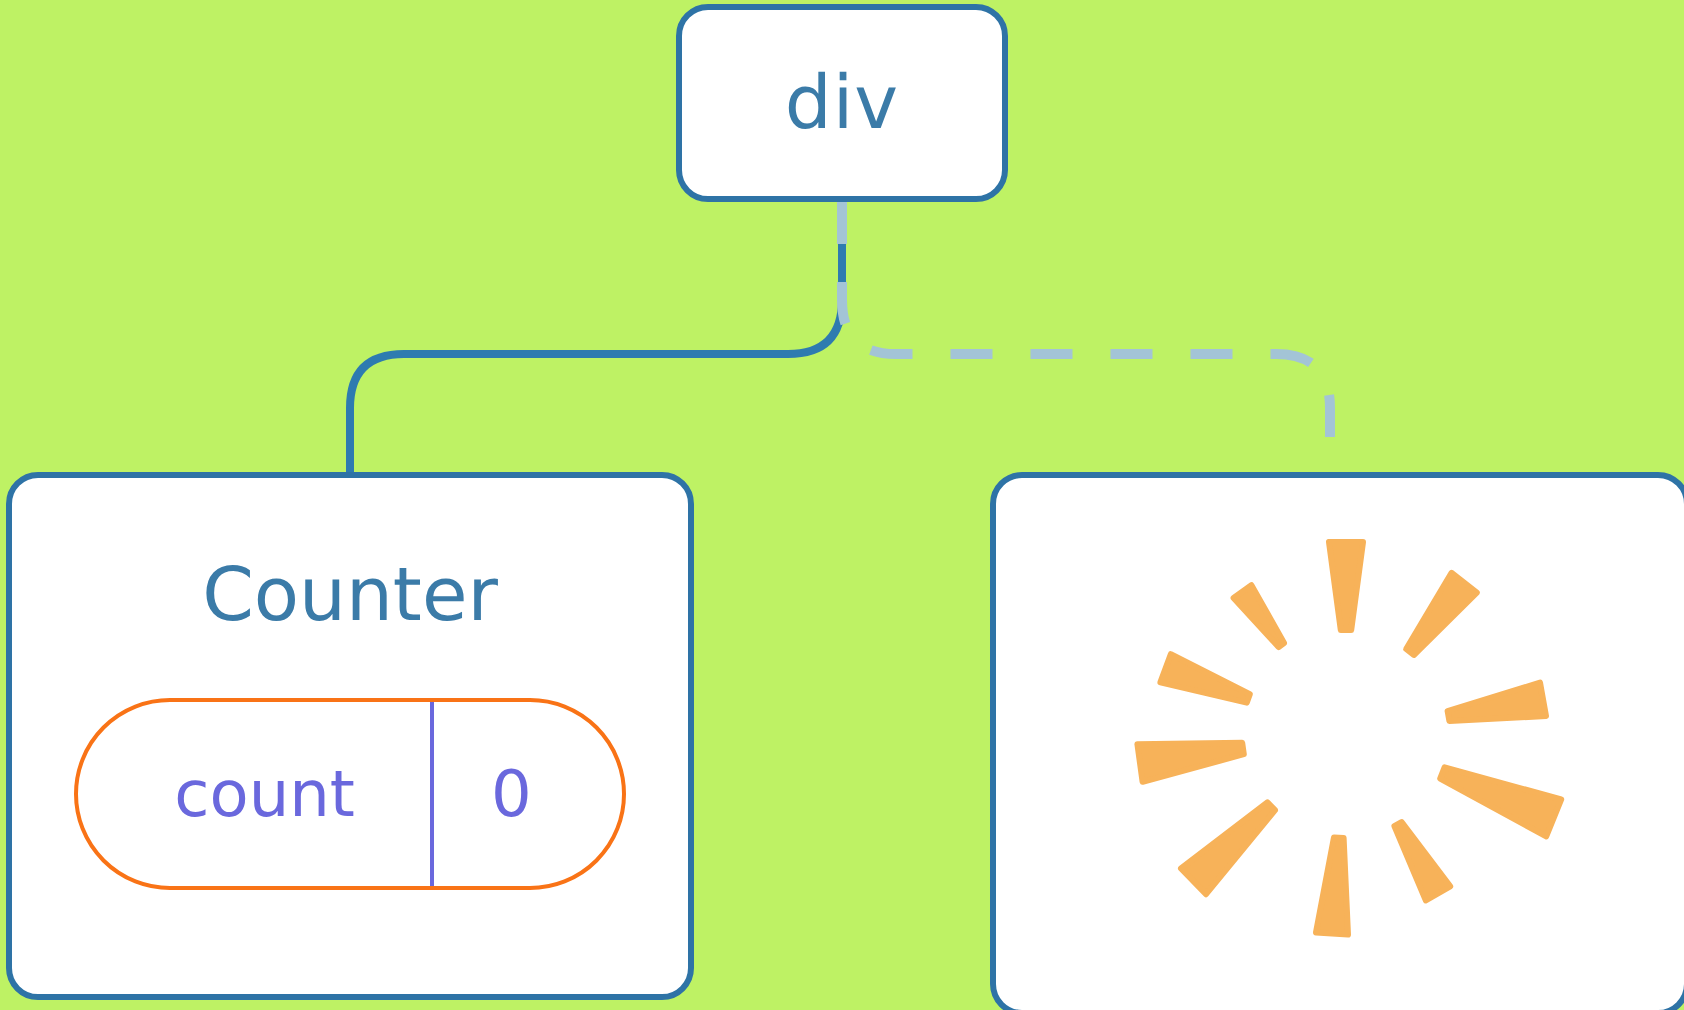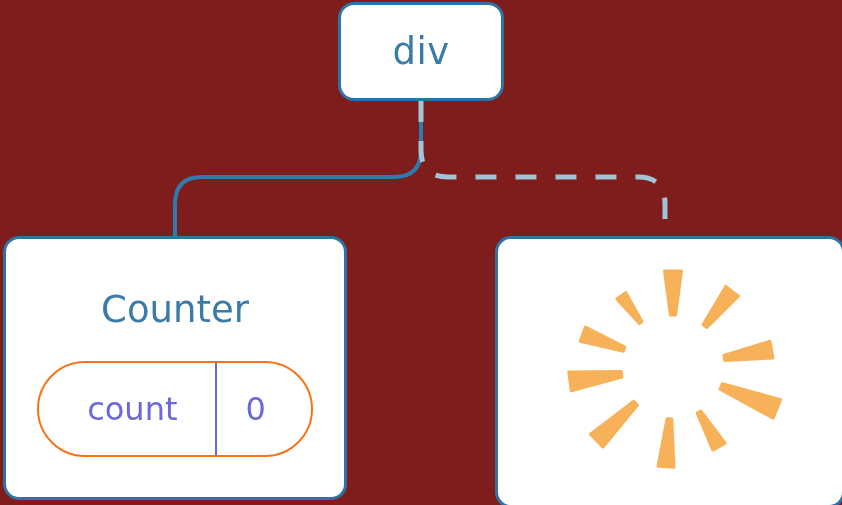--- a/index.html
+++ b/index.html
@@ -7,21 +7,21 @@
     padding: 0;
   }
   body {
     font-family: "DejaVu Sans", sans-serif;
   }
   #stage {
     position: relative;
     width: 842px;
     height: 505px;
     overflow: hidden;
-    background: #7f1d1d;
+    background: #bef264;
   }
   .edges {
     position: absolute;
     left: 0;
     top: 0;
     width: 842px;
     height: 505px;
   }
   .node {
     position: absolute;
@@ -46,21 +46,21 @@
     line-height: 1;
   }
   #node-counter {
     left: 3px;
     top: 236px;
     width: 344px;
     height: 264px;
     display: flex;
     flex-direction: column;
     align-items: center;
-    padding-top: 52px;
+    padding-top: 40px;
   }
   #node-counter .node-title {
     font-size: 37px;
     color: #3b7ba8;
     line-height: 1;
     margin-bottom: 33px;
   }
   .state-pill {
     display: flex;
     align-items: stretch;

